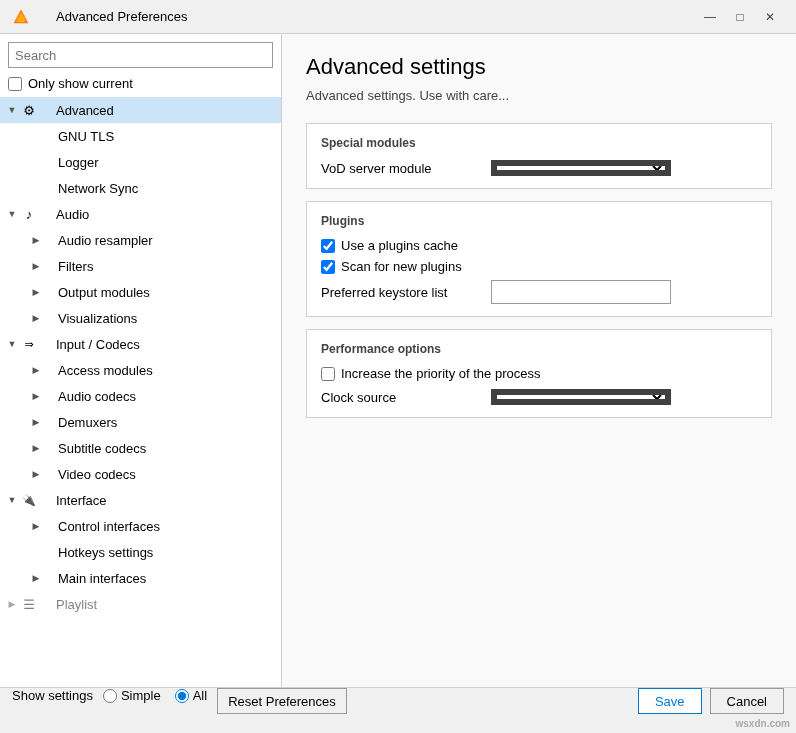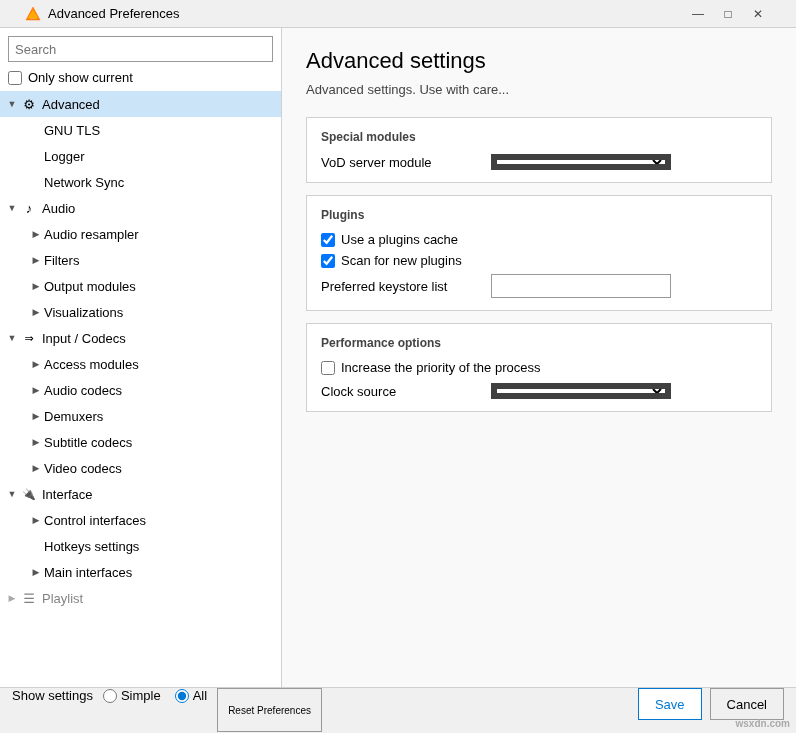--- a/index.html
+++ b/index.html
@@ -10,26 +10,27 @@
       width: 796px;
       height: 733px;
       overflow: hidden;
       display: flex;
       flex-direction: column;
     }
 
     
     .title-bar {
       background: #f0f0f0;
-      height: 28px;
-      display: flex;
-      align-items: center;
-      padding: 0 24px;
+      height: 34px;
+      display: flex;
+      align-items: center;
+      padding: 0 12px;
       border-bottom: 1px solid #d0d0d0;
       flex-shrink: 0;
+      gap: 20px;
     }
     .title-bar-icon {
       width: 18px;
       height: 18px;
       margin-right: 6px;
       display: flex;
       align-items: center;
       justify-content: center;
     }
     .title-bar-text {
@@ -131,20 +132,21 @@
       margin-right: 4px;
       display: flex;
       align-items: center;
       justify-content: center;
       font-size: 13px;
       flex-shrink: 0;
     }
     .tree-label {
       font-size: 13px;
       color: #000;
+      margin-left: 14px;
     }
 
     .tree-child {
       padding-left: 28px;
     }
 
     
     .right-panel {
       flex: 1;
       background: #f9f9f9;
@@ -257,36 +259,36 @@
     .radio-item input[type="radio"] {
       width: 14px;
       height: 14px;
       accent-color: #0078d4;
     }
     .radio-item label {
       font-size: 13px;
       color: #000;
     }
     .reset-btn {
-      height: 44px;
+      height: 26px;
       border: 1px solid #999;
       background: #f0f0f0;
       padding: 0 10px;
-      font-size: 10px;
+      font-size: 13px;
       cursor: pointer;
       margin-left: 10px;
     }
 
     .bottom-right-btns {
       margin-left: auto;
       display: flex;
       gap: 8px;
     }
     .action-btn {
-      height: 32px;
+      height: 26px;
       padding: 0 16px;
       font-size: 13px;
       cursor: pointer;
       border: 1px solid #999;
       background: #f0f0f0;
     }
     .action-btn.primary {
       background: #fff;
       border: 1.5px solid #0078d4;
       color: #0078d4;

